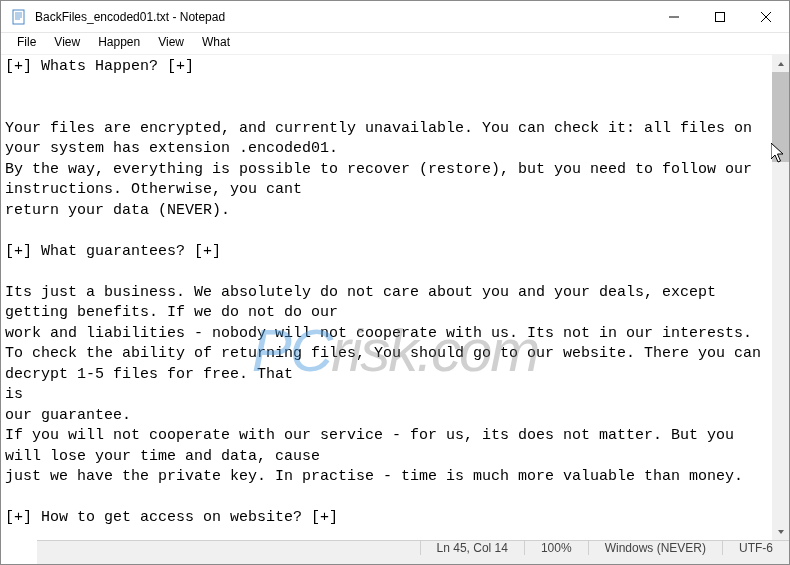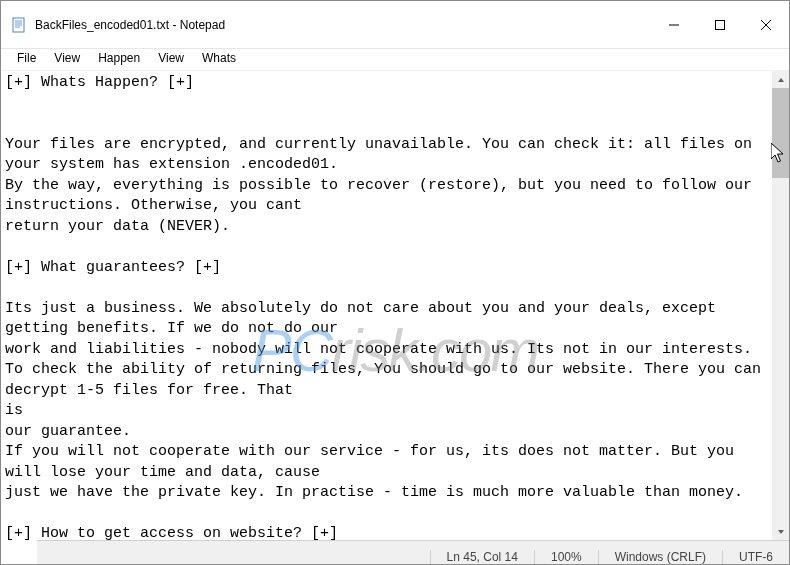--- a/index.html
+++ b/index.html
@@ -15,21 +15,21 @@
 .window {
   width: 790px;
   height: 565px;
   border: 1px solid #8a8a8a;
   background: #fff;
   display: flex;
   flex-direction: column;
   position: relative;
 }
 .titlebar {
-  height: 48px;
+  height: 32px;
   background: #fff;
   display: flex;
   align-items: center;
   border-bottom: 1px solid #e6e6e6;
 }
 .titlebar-icon {
   width: 16px;
   height: 16px;
   margin-left: 10px;
   margin-right: 8px;
@@ -108,21 +108,21 @@
   left: 0; right: 0;
   top: 0;
   height: 90px;
   background: #c2c2c2;
 }
 .statusbar {
   height: 24px;
   background: #f0f0f0;
   border-top: 1px solid #d0d0d0;
   display: flex;
-  align-items: flex-end;
+  align-items: flex-start;
   font-size: 12px;
   color: #444;
   margin-left: 36px;
 }
 .status-sep { width: 1px; height: 60%; background: #d0d0d0; }
 .status-cell { padding: 0 16px; }
 .status-spacer { flex: 1; }
 .watermark {
   position: absolute;
   left: 50%; top: 62%;
@@ -178,21 +178,21 @@
           </svg>
       </div>
     </div>
   </div>
 
   <div class="menubar">
     <span class="menu-item">File</span>
     <span class="menu-item">View</span>
     <span class="menu-item">Happen</span>
     <span class="menu-item">View</span>
-    <span class="menu-item">Whats</span>
+    <span class="menu-item">What</span>
   </div>
 
   <div class="content-area">
     <div class="text-content">[+] Whats Happen? [+]
 
 
 Your files are encrypted, and currently unavailable. You can check it: all files on your system has extension .encoded01.
 By the way, everything is possible to recover (restore), but you need to follow our instructions. Otherwise, you cant
 return your data (NEVER).
 
@@ -224,21 +224,21 @@
     </div>
   </div>
 
   <div class="statusbar">
     <div class="status-spacer"></div>
     <div class="status-sep"></div>
     <span class="status-cell">Ln 45, Col 14</span>
     <div class="status-sep"></div>
     <span class="status-cell">100%</span>
     <div class="status-sep"></div>
-    <span class="status-cell">Windows (CRLF)</span>
+    <span class="status-cell">Windows (NEVER)</span>
     <div class="status-sep"></div>
     <span class="status-cell">UTF-6</span>
   </div>
 
   <div class="watermark">
     <span class="accent">PC</span><span>risk.com</span>
   </div>
 
   <svg class="cursor" width="16" height="22" viewBox="0 0 16 22">
     <path d="M0,0 L0,16 L4,12 L7,19 L9.5,18 L6.5,11 L12,11 Z" fill="#fff" stroke="#000" stroke-width="1"></path>

